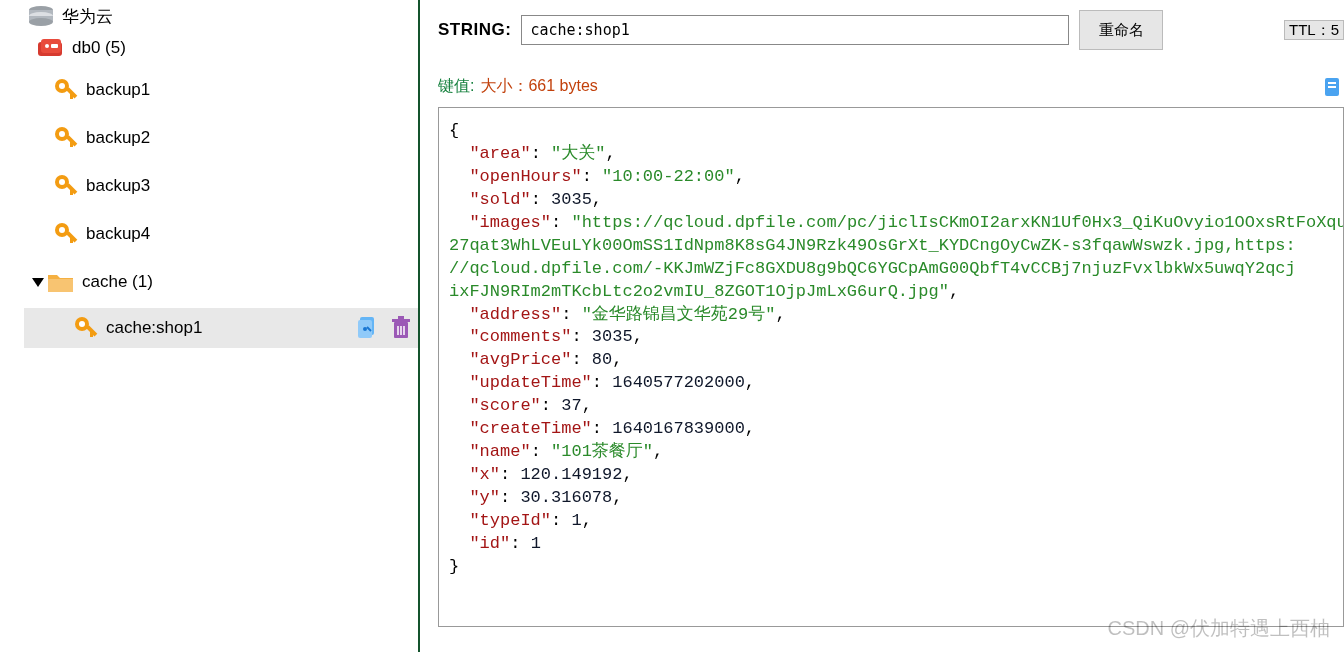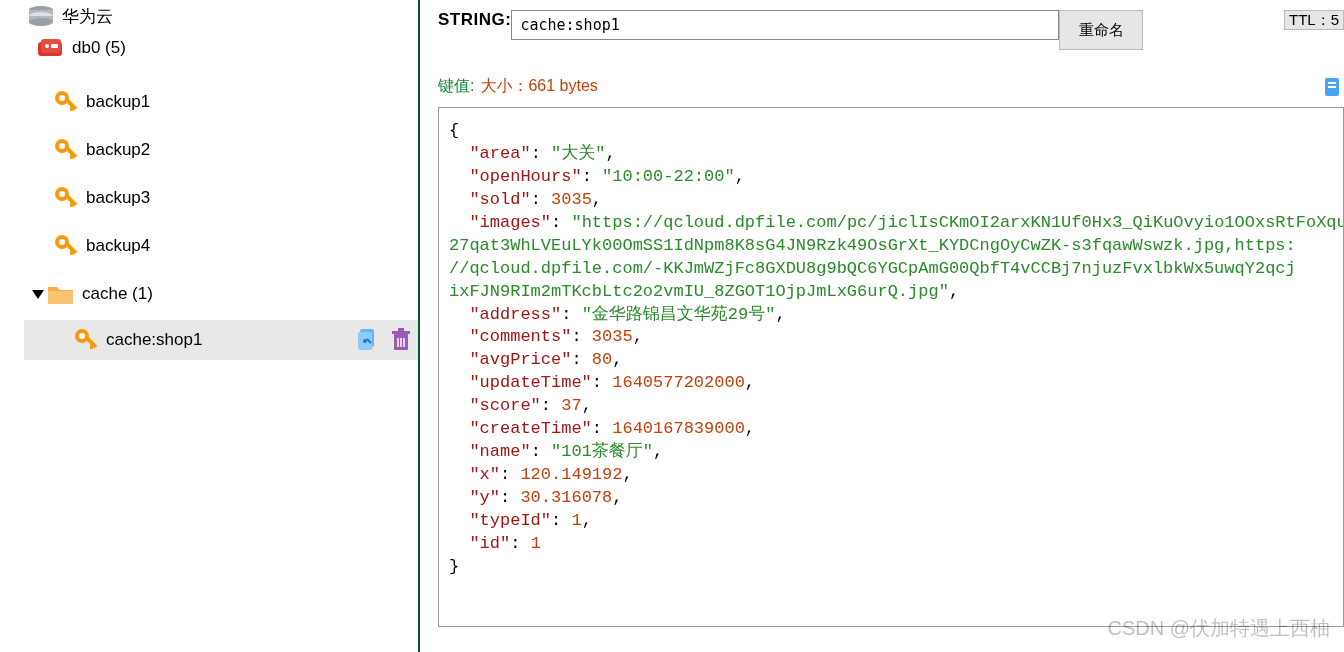--- a/index.html
+++ b/index.html
@@ -12,33 +12,33 @@
   .sb-key { padding-left: 28px; }
   .sb-folder { padding-left: 8px; }
   .sb-nested-key { padding-left: 48px; }
   .sb-label { margin-left: 6px; font-size: 17px; }
   .sb-selected { background: #e8e8e8; }
   .sb-key-row { margin-top: 16px; }
   .sb-key-row-first { margin-top: 6px; }
   .sb-actions { margin-left: auto; display: flex; gap: 12px; align-items: center; }
   .caret-down { width: 0; height: 0; border-top: 9px solid #000; border-left: 6px solid transparent; border-right: 6px solid transparent; margin-right: 2px; }
   .main { flex: 1; padding: 10px 0 0 18px; display: flex; flex-direction: column; overflow: hidden; }
-  .toolbar { display: flex; }
+  .toolbar { display: flex; align-items: center; gap: 10px; }
   .lbl-strong { font-weight: 900; font-size: 17px; letter-spacing: 0.5px; font-family: Arial, sans-serif; }
   .key-input { flex: 0 0 548px; height: 30px; border: 1px solid #888; padding: 0 8px; font-family: monospace; font-size: 15px; }
   .btn { width: 84px; height: 40px; background: #e6e6e6; border: 1px solid #bbb; font-size: 15px; cursor: pointer; }
   .ttl-box { width: 60px; height: 20px; background: #e6e6e6; border: 1px solid #bbb; font-size: 15px; display: flex; align-items: center; justify-content: center; margin-left: auto; }
   .meta-row { display: flex; align-items: center; margin-top: 26px; font-size: 16px; }
   .meta-label { color: #15803d; }
   .meta-size { color: #c2410c; margin-left: 6px; }
   .meta-icon { margin-left: auto; margin-right: 4px; }
   .value-box { border: 1px solid #999; margin-top: 10px; padding: 12px 10px; font-family: "Courier New", monospace; font-size: 17px; line-height: 1.35; white-space: pre; overflow: hidden; flex: 1; max-height: 520px; }
   .value-box .k { color: #a31515; }
   .value-box .s { color: #2a8a2a; }
-  .value-box .n { color: #c2410c; }
+  .value-box .n { color: #0f172a; }
   .value-box .p { color: #000; }
   .watermark { position: absolute; bottom: 10px; right: 14px; color: rgba(0,0,0,0.25); font-size: 20px; pointer-events: none; }
   svg { display: block; }
 </style>
 </head>
 <body>
 
 <div class="container">
   <div class="sidebar">
     <div class="sb-row sb-conn">
@@ -59,21 +59,21 @@
         <svg width="30" height="24" viewBox="0 0 30 24">
           <rect x="2" y="6" width="24" height="14" rx="3" fill="#d63a2f"></rect>
           <rect x="5" y="3" width="20" height="14" rx="3" fill="#e84b3c"></rect>
           <circle cx="11" cy="10" r="2" fill="#fff"></circle>
           <rect x="15" y="8" width="7" height="4" rx="1" fill="#fff"></rect>
         </svg>
       </span>
       <span class="sb-label">db0 (5)</span>
     </div>
 
-    <div class="sb-row sb-key sb-key-row-first" style="margin-top:22px;">
+    <div class="sb-row sb-key sb-key-row-first" style="margin-top:10px;">
       <span>
         <svg width="28" height="28" viewBox="0 0 28 28">
             <circle cx="10" cy="10" r="7" fill="#f39c12"></circle>
             <circle cx="10" cy="10" r="3" fill="#fff"></circle>
             <rect x="14" y="14" width="4" height="12" fill="#f39c12" transform="rotate(-45 14 14)"></rect>
             <rect x="18" y="18" width="3" height="5" fill="#f39c12"></rect>
           </svg>
       </span>
       <span class="sb-label">backup1</span>
     </div>

